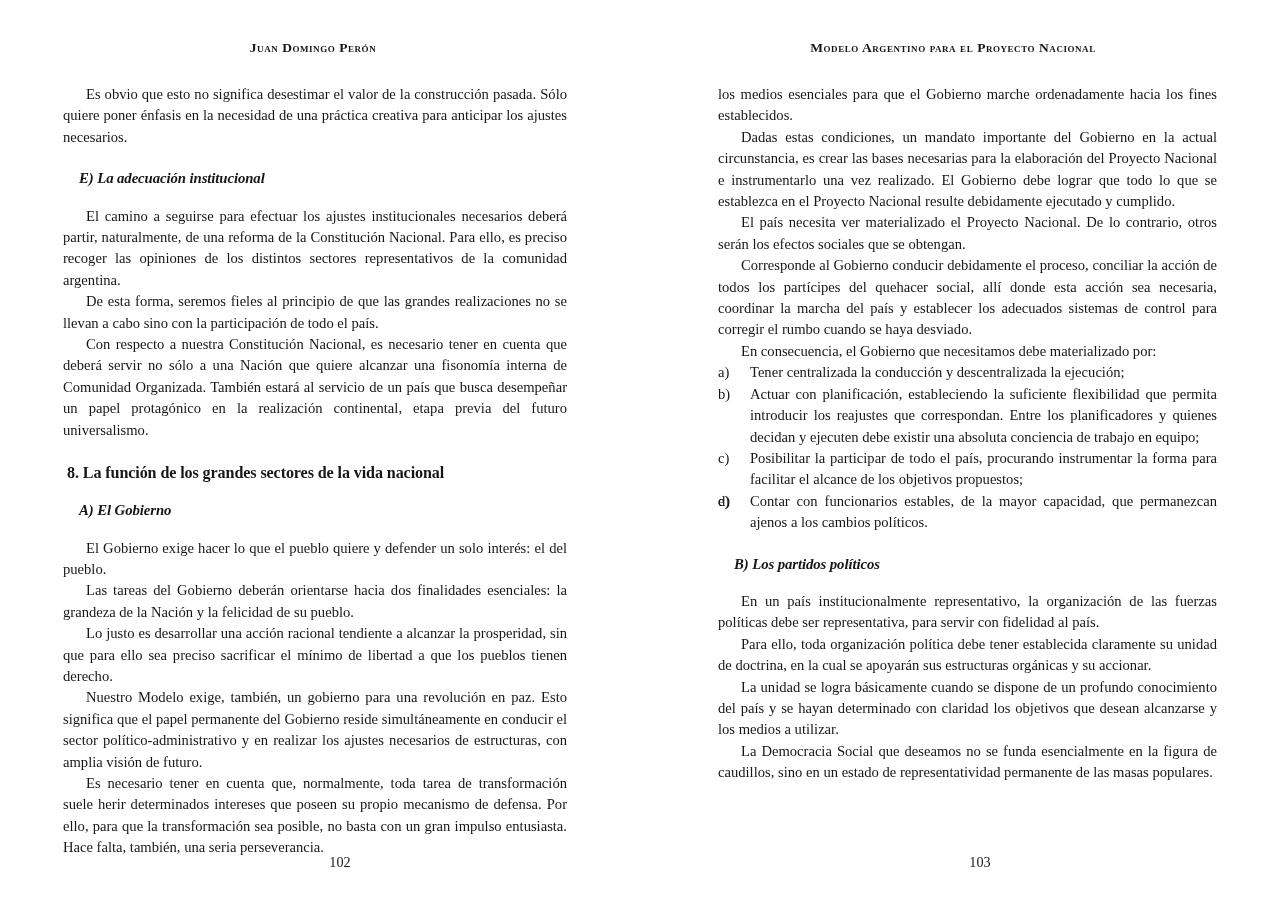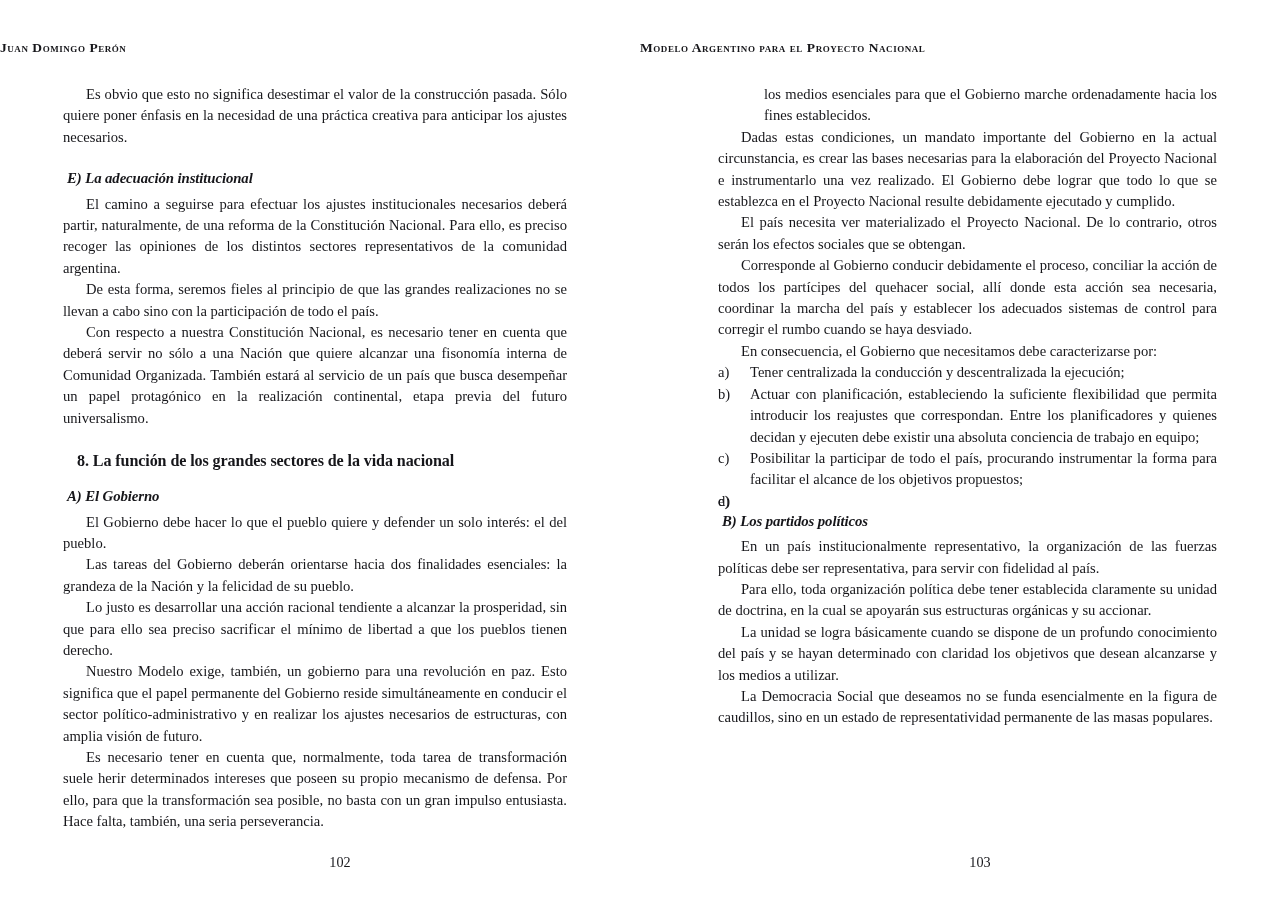--- a/index.html
+++ b/index.html
@@ -31,20 +31,21 @@
   }
   .page-left  { left: 0;   width: 640px; }
   .page-right { left: 640px; width: 640px; }
 
   
   .running-head {
     position: absolute;
     top: 40px;
     left: 0;
     right: 14px;
+    text-align: center;
     font-variant: small-caps;
     font-size: 13.5px;
     letter-spacing: 0.55px;
     font-weight: 600;
     color: #16161a;
     white-space: nowrap;
   }
 
   
   .col {
@@ -57,35 +58,35 @@
     hyphens: none;
     color: #16161a;
   }
   .page-left .col  { left: 63px;  width: 504px; }
   .page-right .col { left: 78px;  width: 499px; }
 
   p.para {
     margin: 0;
     text-indent: 23px;
   }
-  p.para.noindent { text-indent: 0; margin-left: 46px; }
+  p.para.noindent { text-indent: 0; }
 
   h3.sub {
-    margin: 4px;
+    margin: 16px;
     font-size: 14.8px;
     line-height: 21.4px;
     font-weight: bold;
     font-style: italic;
     text-align: left;
     letter-spacing: -0.1px;
   }
   h3.sub.spaced { margin-top: 20px; }
 
   h2.section {
-    margin: 14px;
+    margin: 4px;
     margin-top: 21px;
     font-size: 16.1px;
     line-height: 22px;
     font-weight: bold;
     text-align: left;
     letter-spacing: -0.1px;
   }
 
   ol.lettered {
     margin: 0;
@@ -135,21 +136,21 @@
       <p class="para">El camino a seguirse para efectuar los ajustes institucionales necesarios deberá partir, naturalmente, de una reforma de la Constitución Nacional. Para ello, es preciso recoger las opiniones de los distintos sectores representativos de la comunidad argentina.</p>
 
       <p class="para">De esta forma, seremos fieles al principio de que las grandes realizaciones no se llevan a cabo sino con la participación de todo el país.</p>
 
       <p class="para">Con respecto a nuestra Constitución Nacional, es necesario tener en cuenta que deberá servir no sólo a una Nación que quiere alcanzar una fisonomía interna de Comunidad Organizada. También estará al servicio de un país que busca desempeñar un papel protagónico en la realización continental, etapa previa del futuro universalismo.</p>
 
       <h2 class="section">8. La función de los grandes sectores de la vida nacional</h2>
 
       <h3 class="sub">A) El Gobierno</h3>
 
-      <p class="para">El Gobierno debe hacer lo que el pueblo quiere y defender un solo interés: el del pueblo.</p>
+      <p class="para">El Gobierno exige hacer lo que el pueblo quiere y defender un solo interés: el del pueblo.</p>
 
       <p class="para">Las tareas del Gobierno deberán orientarse hacia dos finalidades esenciales: la grandeza de la Nación y la felicidad de su pueblo.</p>
 
       <p class="para">Lo justo es desarrollar una acción racional tendiente a alcanzar la prosperidad, sin que para ello sea preciso sacrificar el mínimo de libertad a que los pueblos tienen derecho.</p>
 
       <p class="para">Nuestro Modelo exige, también, un gobierno para una revolución en paz. Esto significa que el papel permanente del Gobierno reside simultáneamente en conducir el sector político-administrativo y en realizar los ajustes necesarios de estructuras, con amplia visión de futuro.</p>
 
       <p class="para">Es necesario tener en cuenta que, normalmente, toda tarea de transformación suele herir determinados intereses que poseen su propio mecanismo de defensa. Por ello, para que la transformación sea posible, no basta con un gran impulso entusiasta. Hace falta, también, una seria perseverancia.</p>
 
 
@@ -165,28 +166,28 @@
     <div class="col">
 
       <p class="para noindent">los medios esenciales para que el Gobierno marche ordenadamente hacia los fines establecidos.</p>
 
       <p class="para">Dadas estas condiciones, un mandato importante del Gobierno en la actual circunstancia, es crear las bases necesarias para la elaboración del Proyecto Nacional e instrumentarlo una vez realizado. El Gobierno debe lograr que todo lo que se establezca en el Proyecto Nacional resulte debidamente ejecutado y cumplido.</p>
 
       <p class="para">El país necesita ver materializado el Proyecto Nacional. De lo contrario, otros serán los efectos sociales que se obtengan.</p>
 
       <p class="para">Corresponde al Gobierno conducir debidamente el proceso, conciliar la acción de todos los partícipes del quehacer social, allí donde esta acción sea necesaria, coordinar la marcha del país y establecer los adecuados sistemas de control para corregir el rumbo cuando se haya desviado.</p>
 
-      <p class="para">En consecuencia, el Gobierno que necesitamos debe caracterizarse por:</p>
+      <p class="para">En consecuencia, el Gobierno que necesitamos debe materializado por:</p>
 
       <ol class="lettered" id="lettered-list">
           <li><span class="marker">a)</span><span>Tener centralizada la conducción y descentralizada la ejecución;</span></li>
           <li><span class="marker">b)</span><span>Actuar con planificación, estableciendo la suficiente flexibilidad que permita introducir los reajustes que correspondan. Entre los planificadores y quienes decidan y ejecuten debe existir una absoluta conciencia de trabajo en equipo;</span></li>
           <li><span class="marker">c)</span><span>Posibilitar la participar de todo el país, procurando instrumentar la forma para facilitar el alcance de los objetivos propuestos;</span></li>
           <li><span class="marker">d)</span></li>
-          <li><span class="marker">e)</span></li>
+          <li><span class="marker">e)</span><span>Contar con funcionarios estables, de la mayor capacidad, que permanezcan ajenos a los cambios políticos.</span></li>
         </ol>
 
       <h3 class="sub spaced">B) Los partidos políticos</h3>
 
       <p class="para">En un país institucionalmente representativo, la organización de las fuerzas políticas debe ser representativa, para servir con fidelidad al país.</p>
 
       <p class="para">Para ello, toda organización política debe tener establecida claramente su unidad de doctrina, en la cual se apoyarán sus estructuras orgánicas y su accionar.</p>
 
       <p class="para">La unidad se logra básicamente cuando se dispone de un profundo conocimiento del país y se hayan determinado con claridad los objetivos que desean alcanzarse y los medios a utilizar.</p>
 

